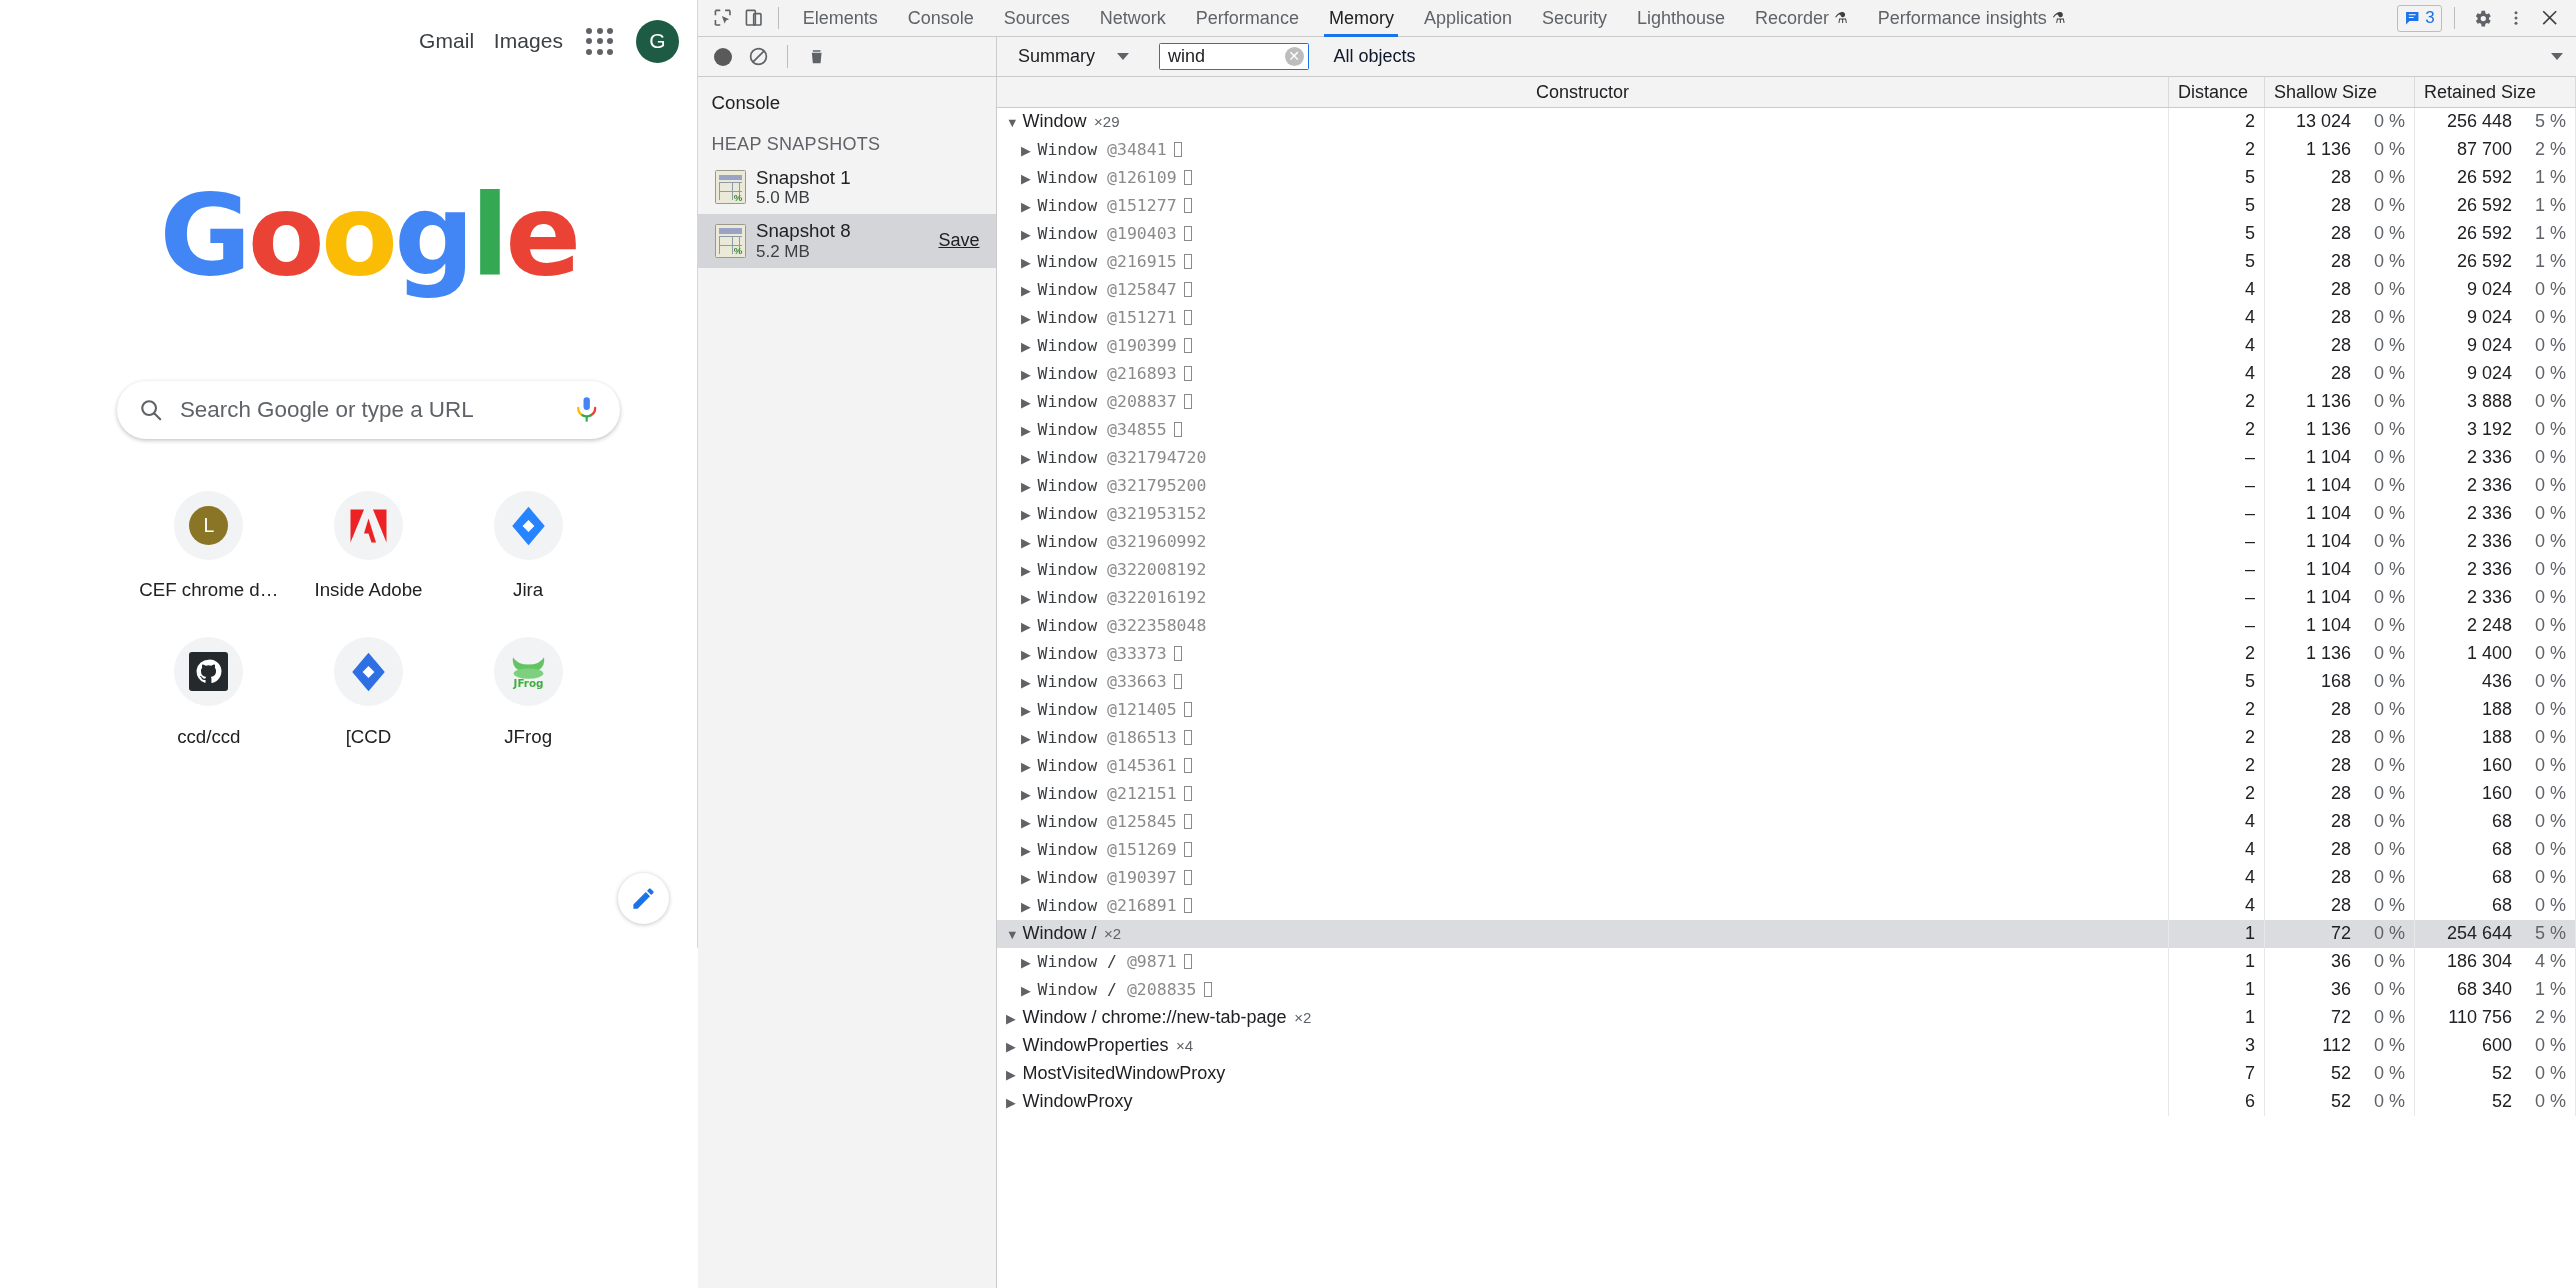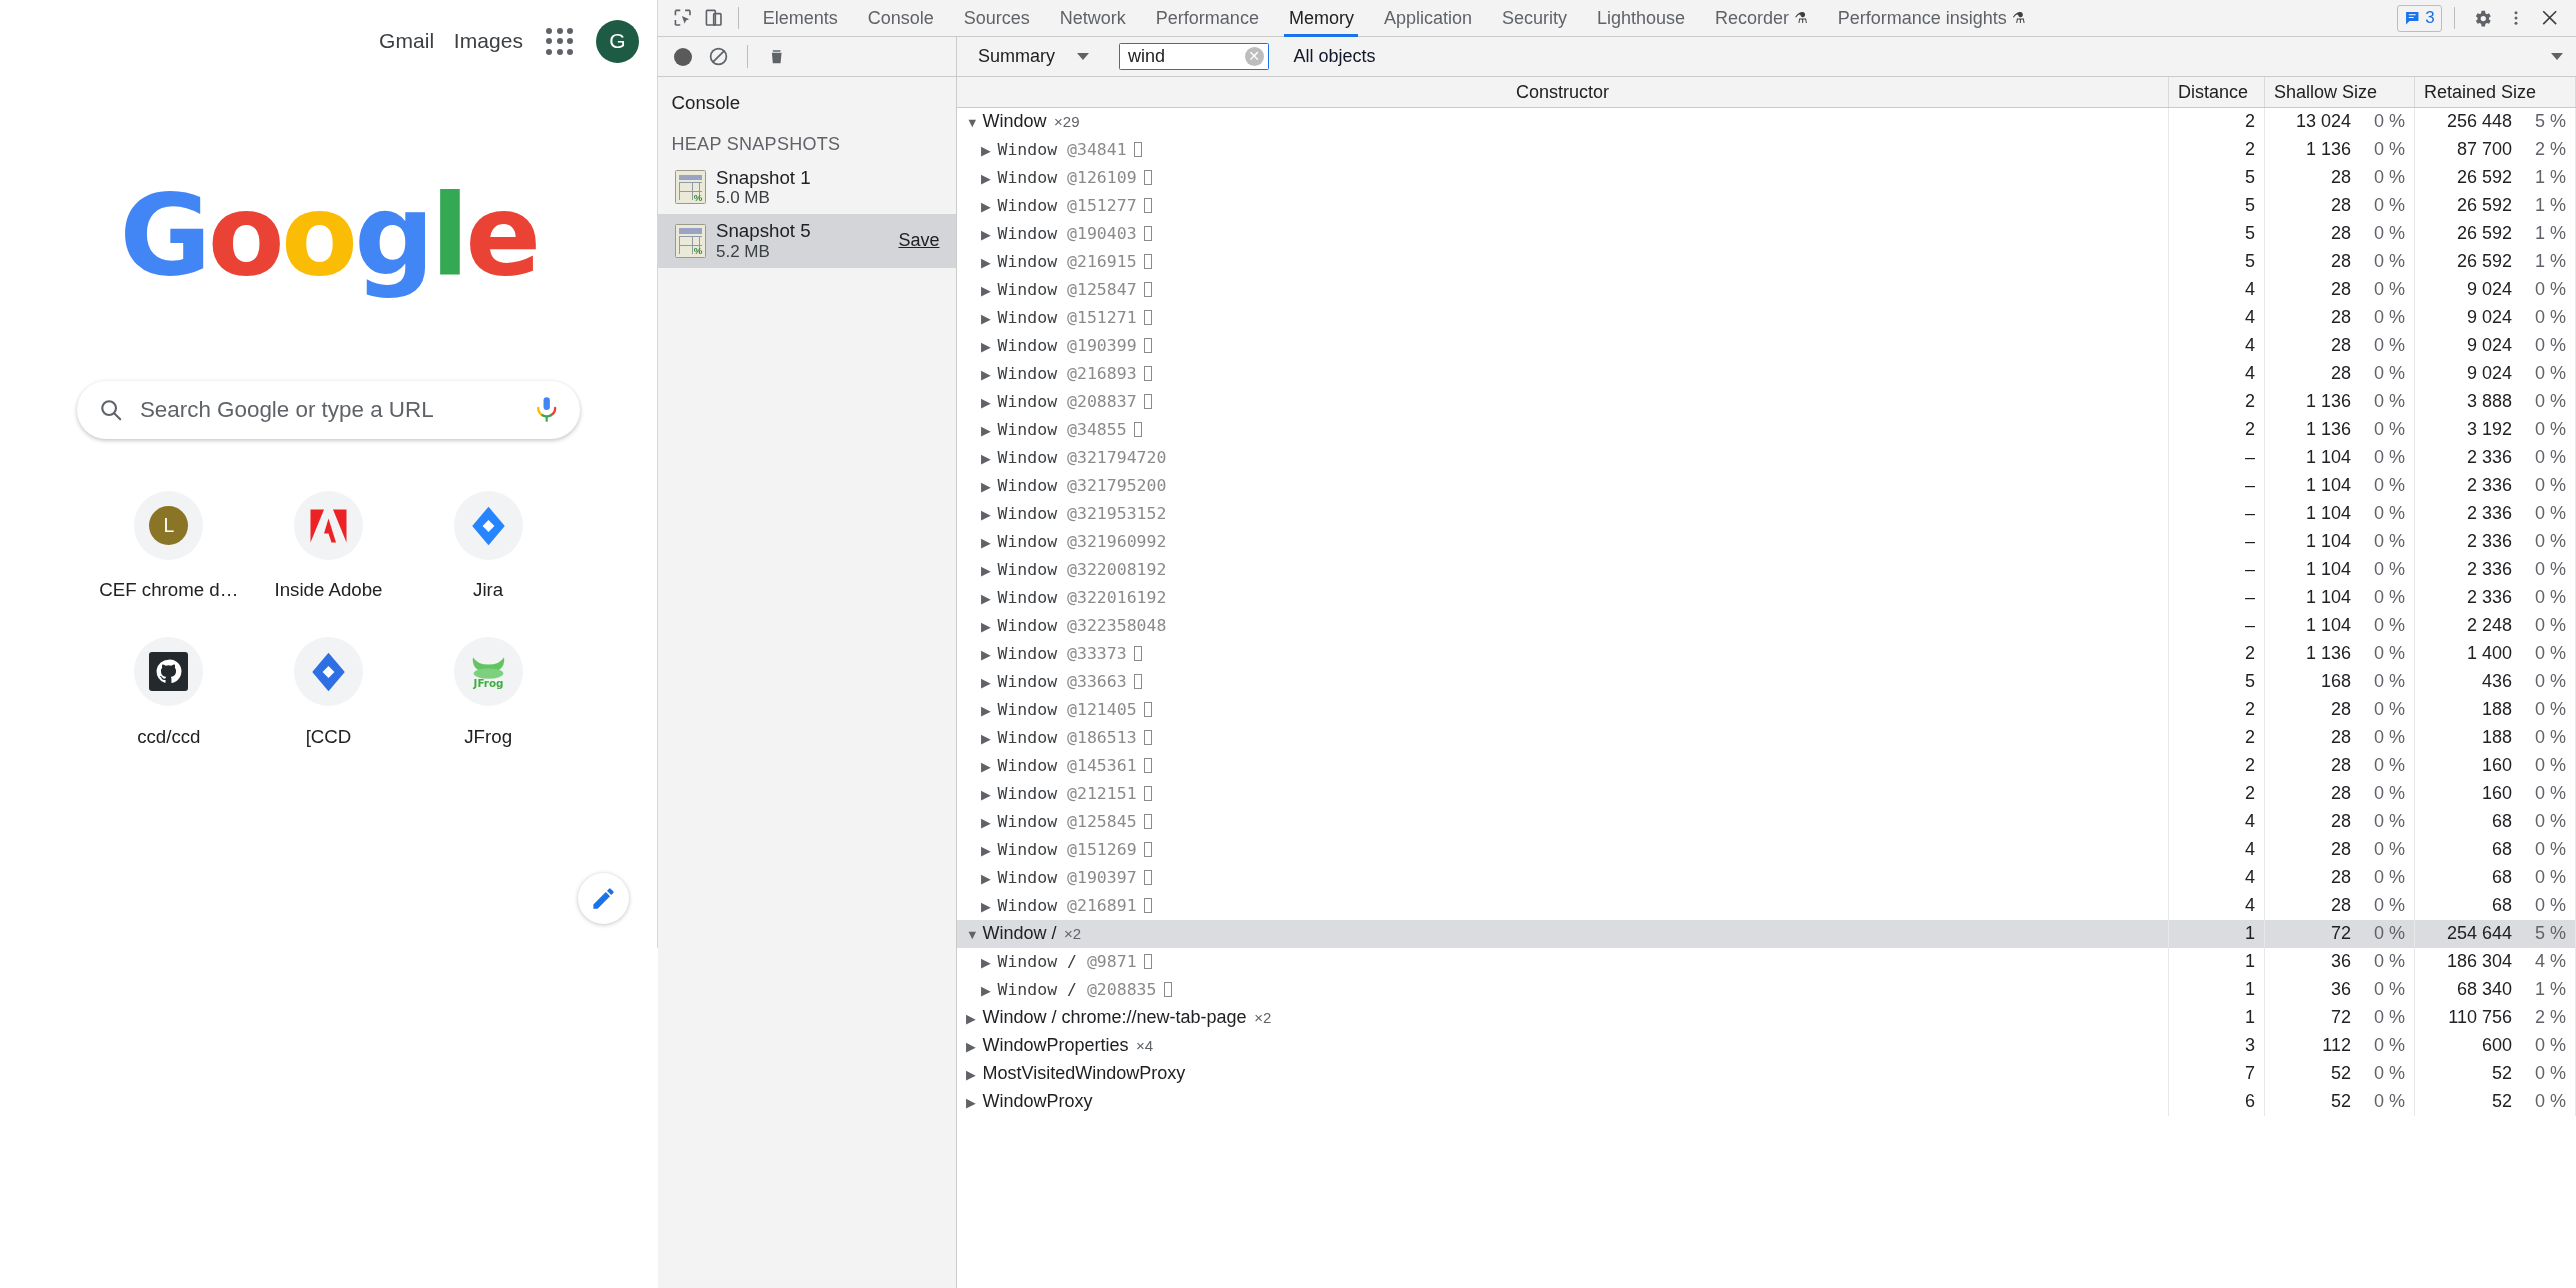--- a/index.html
+++ b/index.html
@@ -11,20 +11,21 @@
   }
   #root { display: flex; width: 2576px; height: 1288px; }
 
   
   #ntp {
     width: 658px; height: 948px;
     background: #ffffff;
     position: relative;
     border-right: 0.7px solid #d6d6d6;
     flex: 0 0 658px;
+    margin-left: 40px;
   }
   #ntp-top {
     height: 82px;
     display: flex;
     align-items: center;
     justify-content: flex-end;
     padding-right: 18px;
     gap: 19.4px;
   }
   .ntp-link {
@@ -519,21 +520,21 @@
             <div class="sname">Snapshot 1</div>
             <div class="ssize">5.0 MB</div>
           </div>
         </div>
 
         <div class="snap selected">
           <div class="sicon">
               <span class="pct">%</span>
             </div>
           <div class="stxt">
-            <div class="sname">Snapshot 5</div>
+            <div class="sname">Snapshot 8</div>
             <div class="ssize">5.2 MB</div>
           </div>
           <div class="save">Save</div>
         </div>
       </div>
 
       <div id="dt-grid">
         <div id="grid-scroll">
           <table class="hgrid">
             <colgroup>

